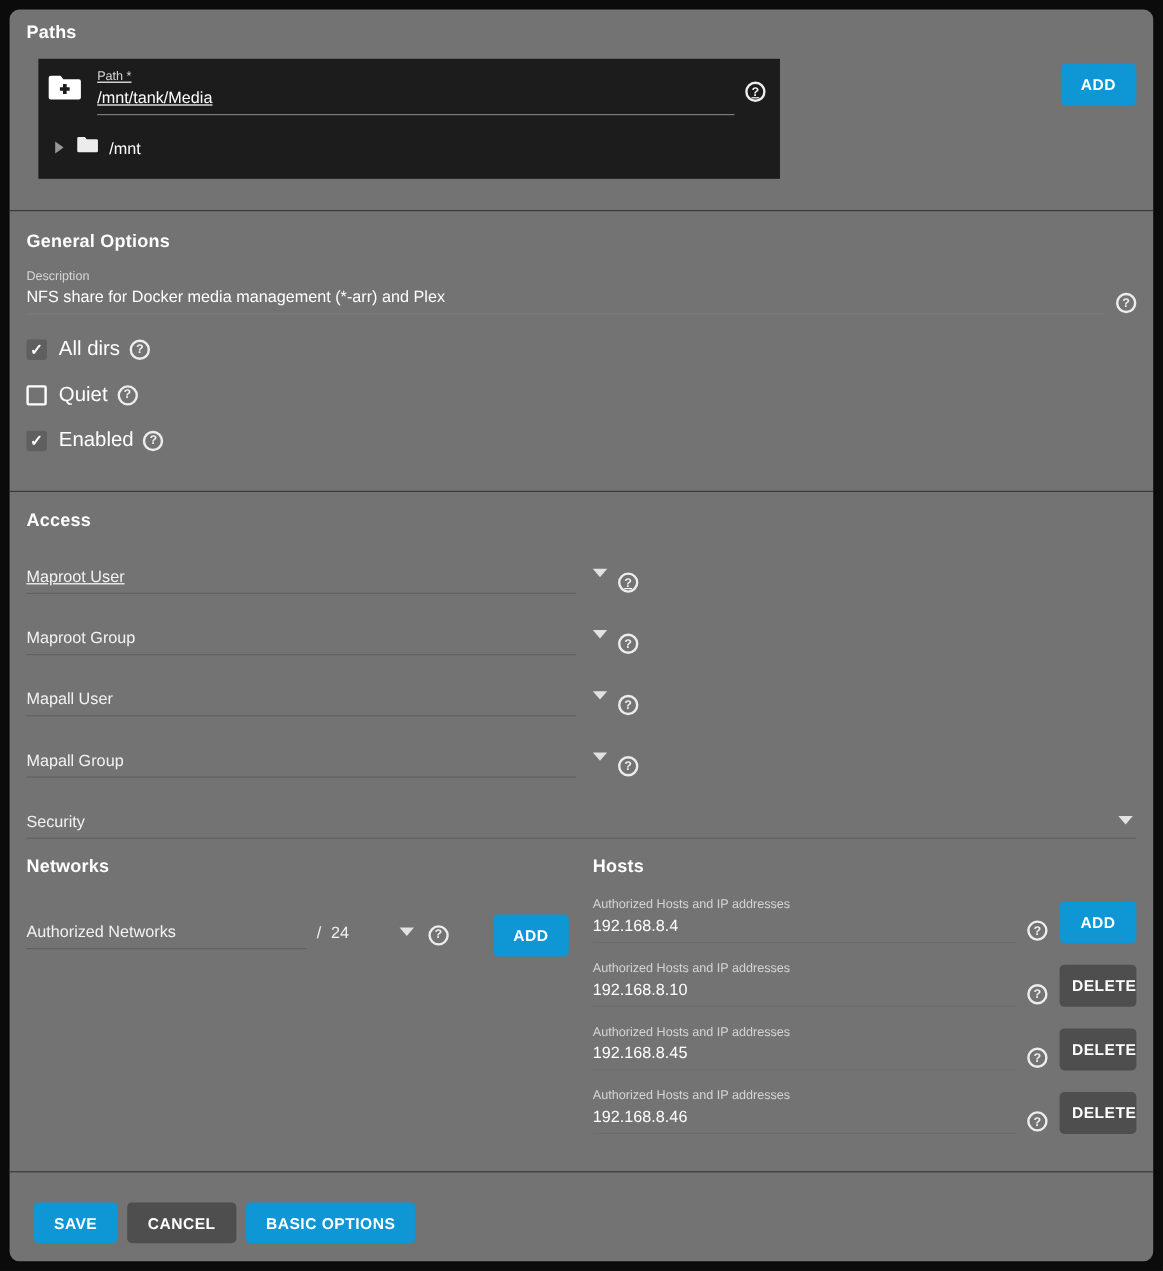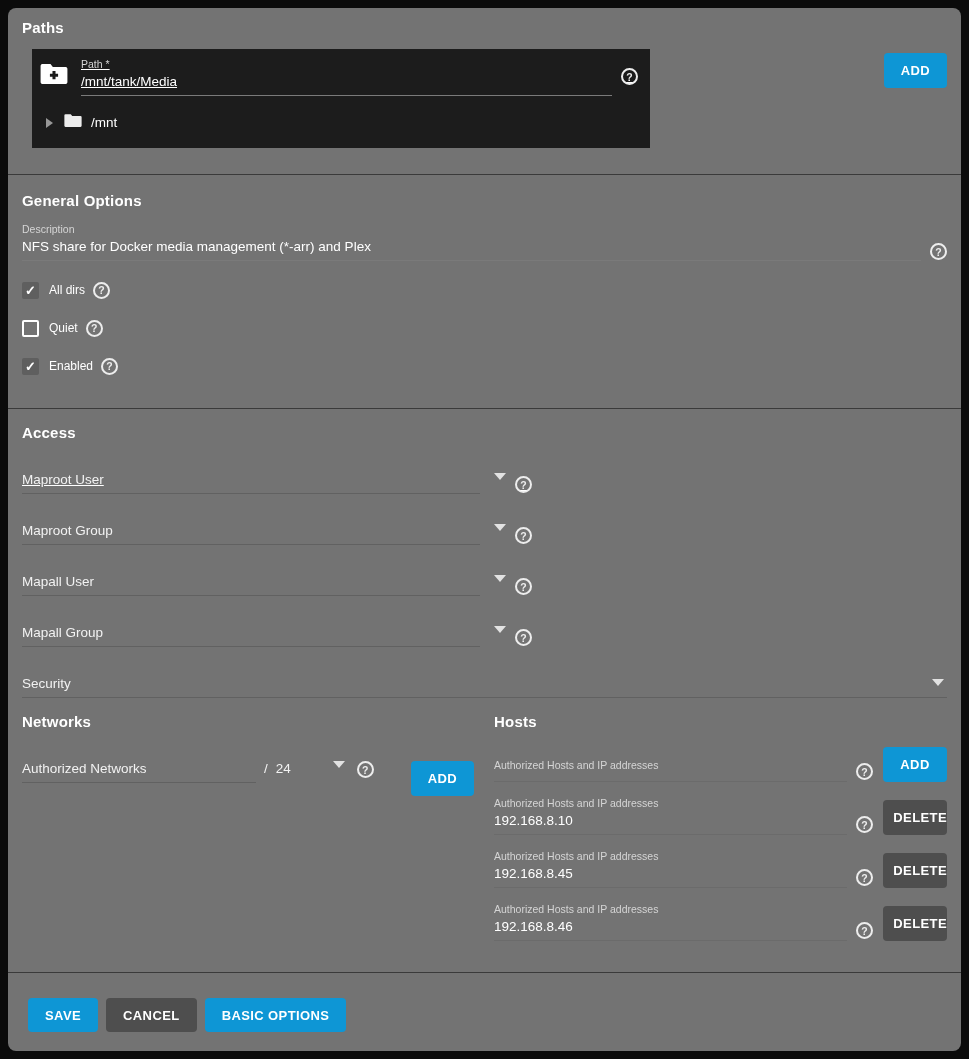--- a/index.html
+++ b/index.html
@@ -82,21 +82,21 @@
   .checkbox {
     width: 17px; height: 17px;
     border-radius: 2px;
     display: inline-flex; align-items: center; justify-content: center;
     cursor: pointer;
     flex: 0 0 auto;
   }
   .checkbox.unchecked { border: 2px solid #ffffff; background: transparent; }
   .checkbox.checked { background: #5f5f5f; }
   .checkbox.checked::after { content: "\2713"; color: #ffffff; font-size: 13px; font-weight: 700; line-height: 1; }
-  .checkbox-label { margin-left: 10px; font-size: 12px; }
+  .checkbox-label { margin-left: 10px; font-size: 17px; }
   .checkbox-row .help { margin-left: 8px; margin-bottom: 0; }
   
   .select-row { display: flex; align-items: flex-end; }
   .select-field {
     width: 458px;
     border-bottom: 1px solid #616161;
     padding-bottom: 6px;
     font-size: 13.5px;
     color: #f2f2f2;
     cursor: pointer;
@@ -108,21 +108,21 @@
     border-left: 6.5px solid transparent;
     border-right: 6.5px solid transparent;
     flex: 0 0 auto;
   }
   .select-row > .dd-arrow { margin: 0 0 14px 14px; }
   .select-field.full .dd-arrow { position: absolute; right: 3px; bottom: 11px; }
   
   .two-col { display: flex; margin-top: 15px; }
   .col-networks { width: 452px; flex: 0 0 auto; }
   .col-hosts { flex: 1; margin-left: 20px; }
-  .network-row { display: flex; align-items: flex-start; margin-top: 31px; }
+  .network-row { display: flex; align-items: center; margin-top: 31px; }
   .select-field.net { width: 234px; }
   .slash { font-size: 13.5px; margin: 0 8px 5px 8px; color: #f2f2f2; }
   .mask-value { font-size: 13.5px; margin-bottom: 5px; color: #f2f2f2; cursor: pointer; }
   .network-row .dd-arrow { margin: 0 0 7px 42px; cursor: pointer; }
   .network-row .help { margin-left: 12px; margin-bottom: 1px; }
   .network-row .btn { margin-left: auto; }
   .host-row { display: flex; align-items: flex-end; margin-top: 15px; }
   .host-row.first { margin-top: 17px; }
   .host-row .text-field { border-bottom: 1px solid #6b6b6b; }
   .host-row .help { margin-bottom: 2px; }
@@ -248,20 +248,21 @@
         <button class="btn blue">ADD</button>
       </div>
     </div>
 
     <div class="col-hosts">
       <div class="section-title">Hosts</div>
 
       <div class="host-row first">
         <div class="text-field">
           <div class="small-label">Authorized Hosts and IP addresses</div>
+          <div class="field-value">192.168.8.4</div>
         </div>
         <span class="help"></span>
         <button class="btn blue">ADD</button>
       </div>
 
       <div class="host-row">
         <div class="text-field">
           <div class="small-label">Authorized Hosts and IP addresses</div>
           <div class="field-value">192.168.8.10</div>
         </div>

